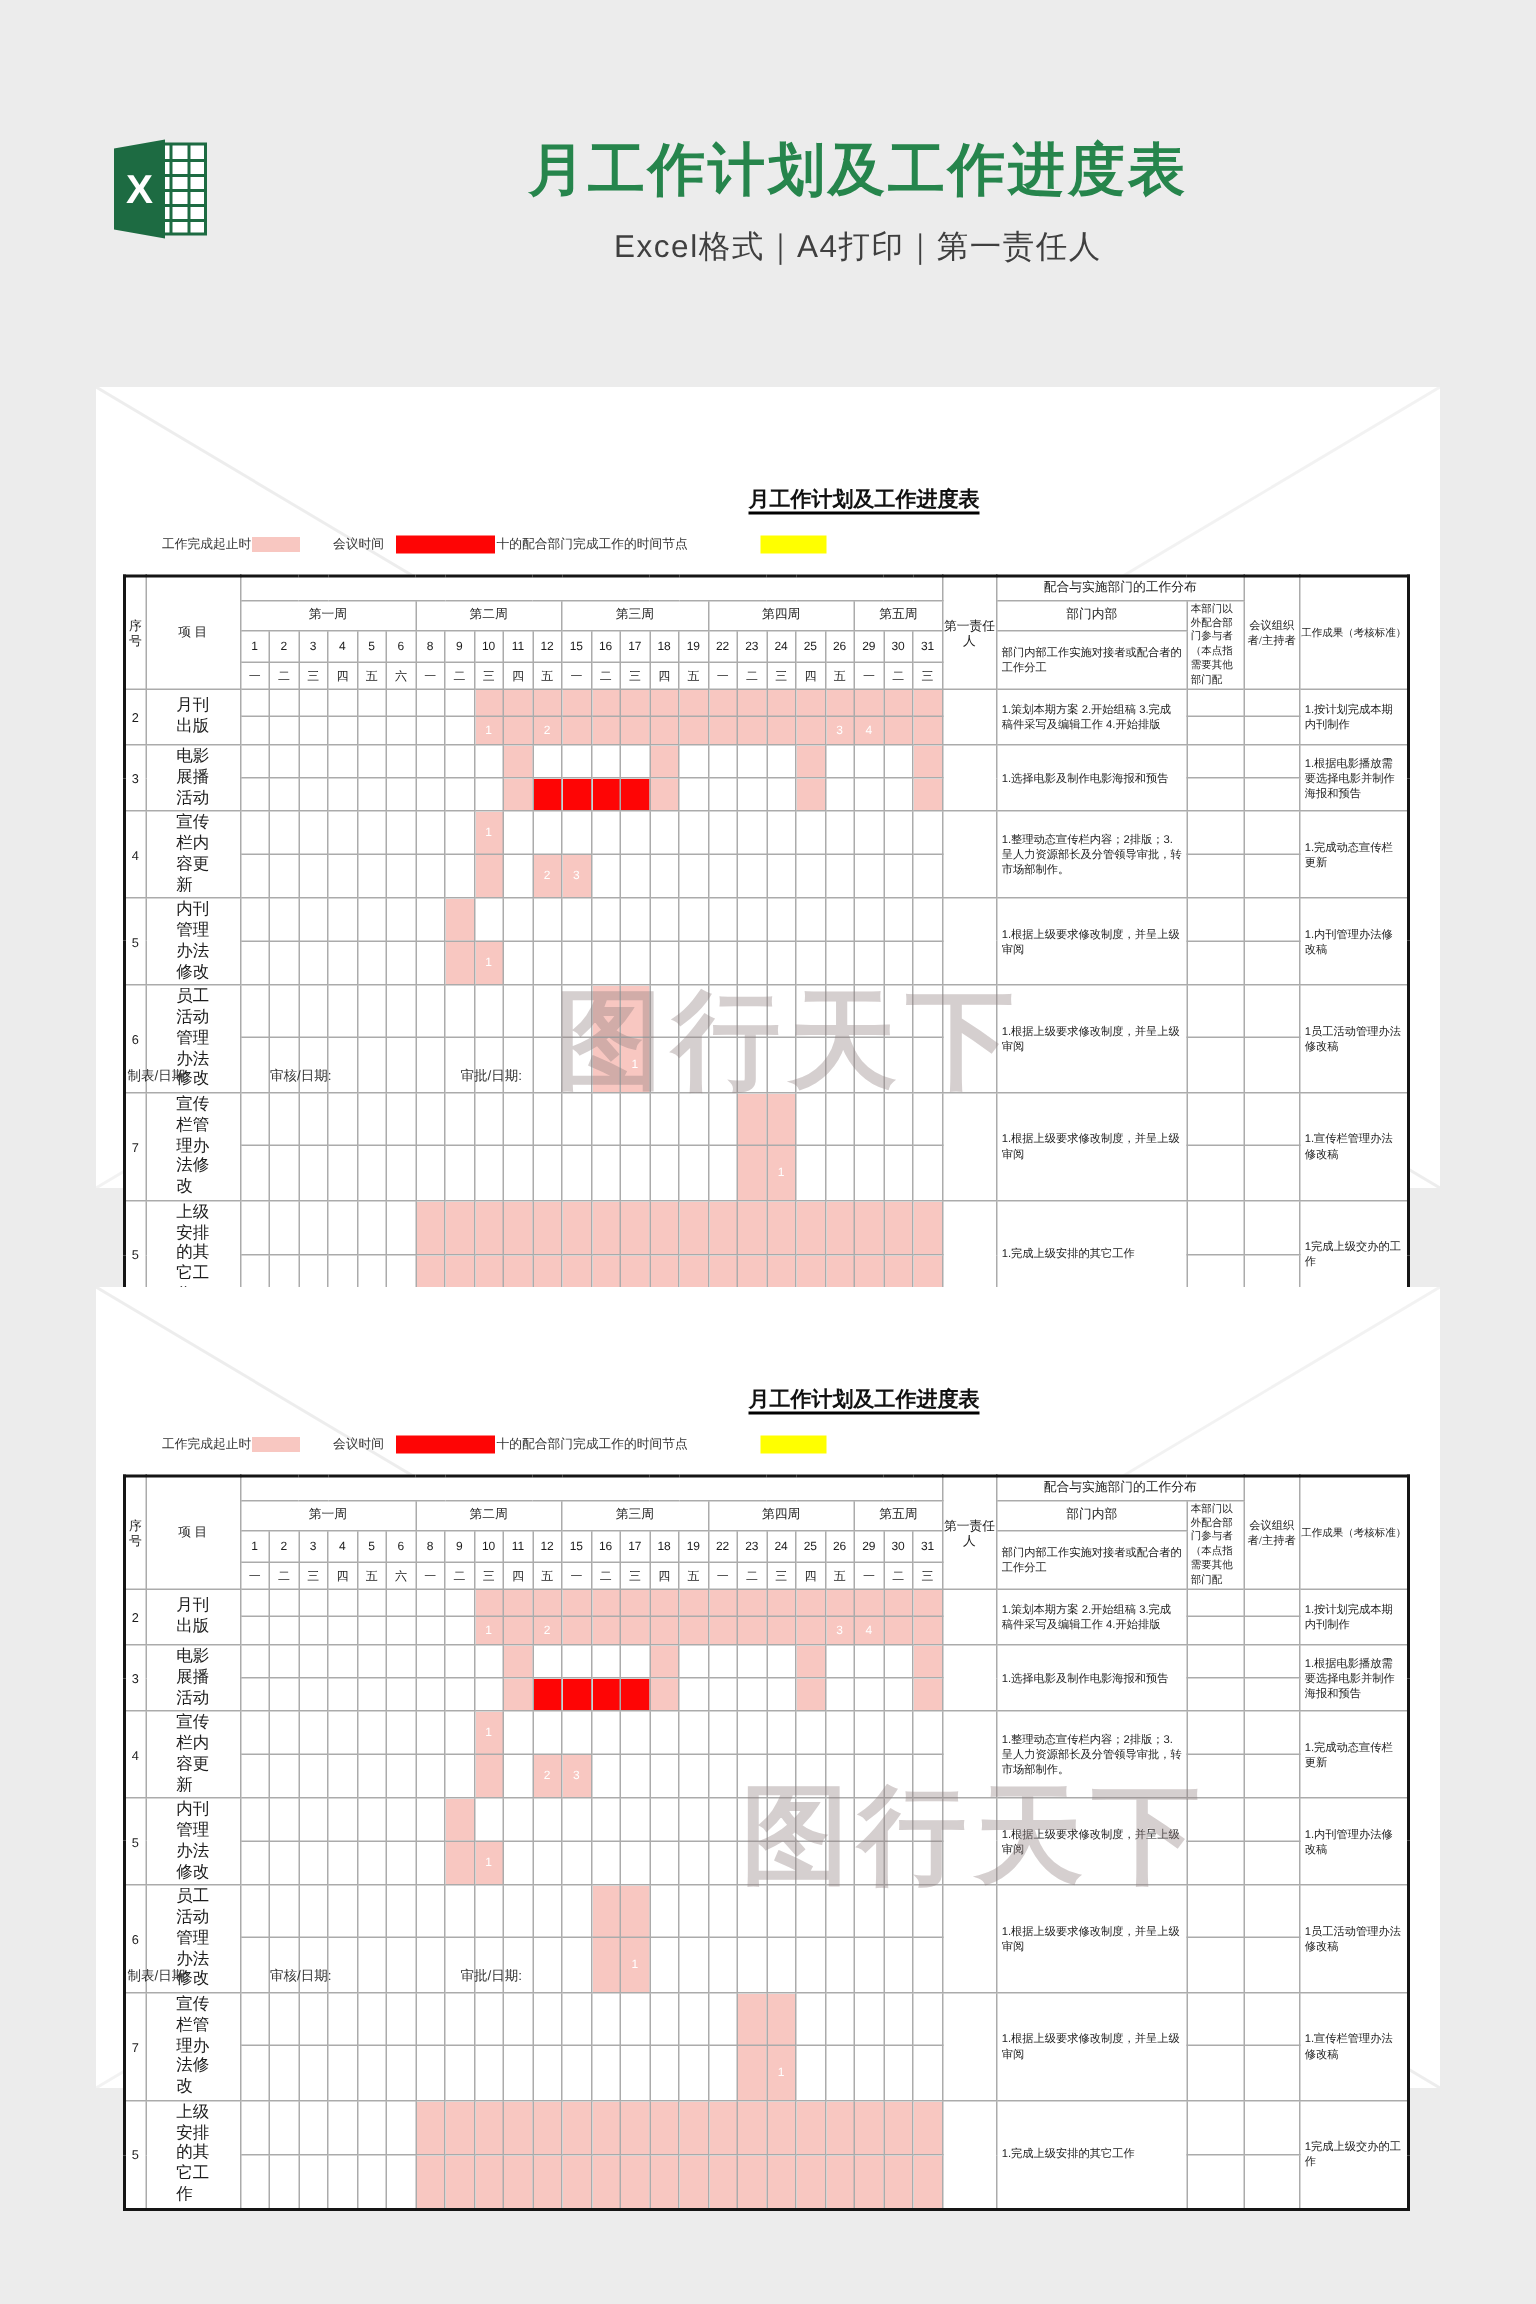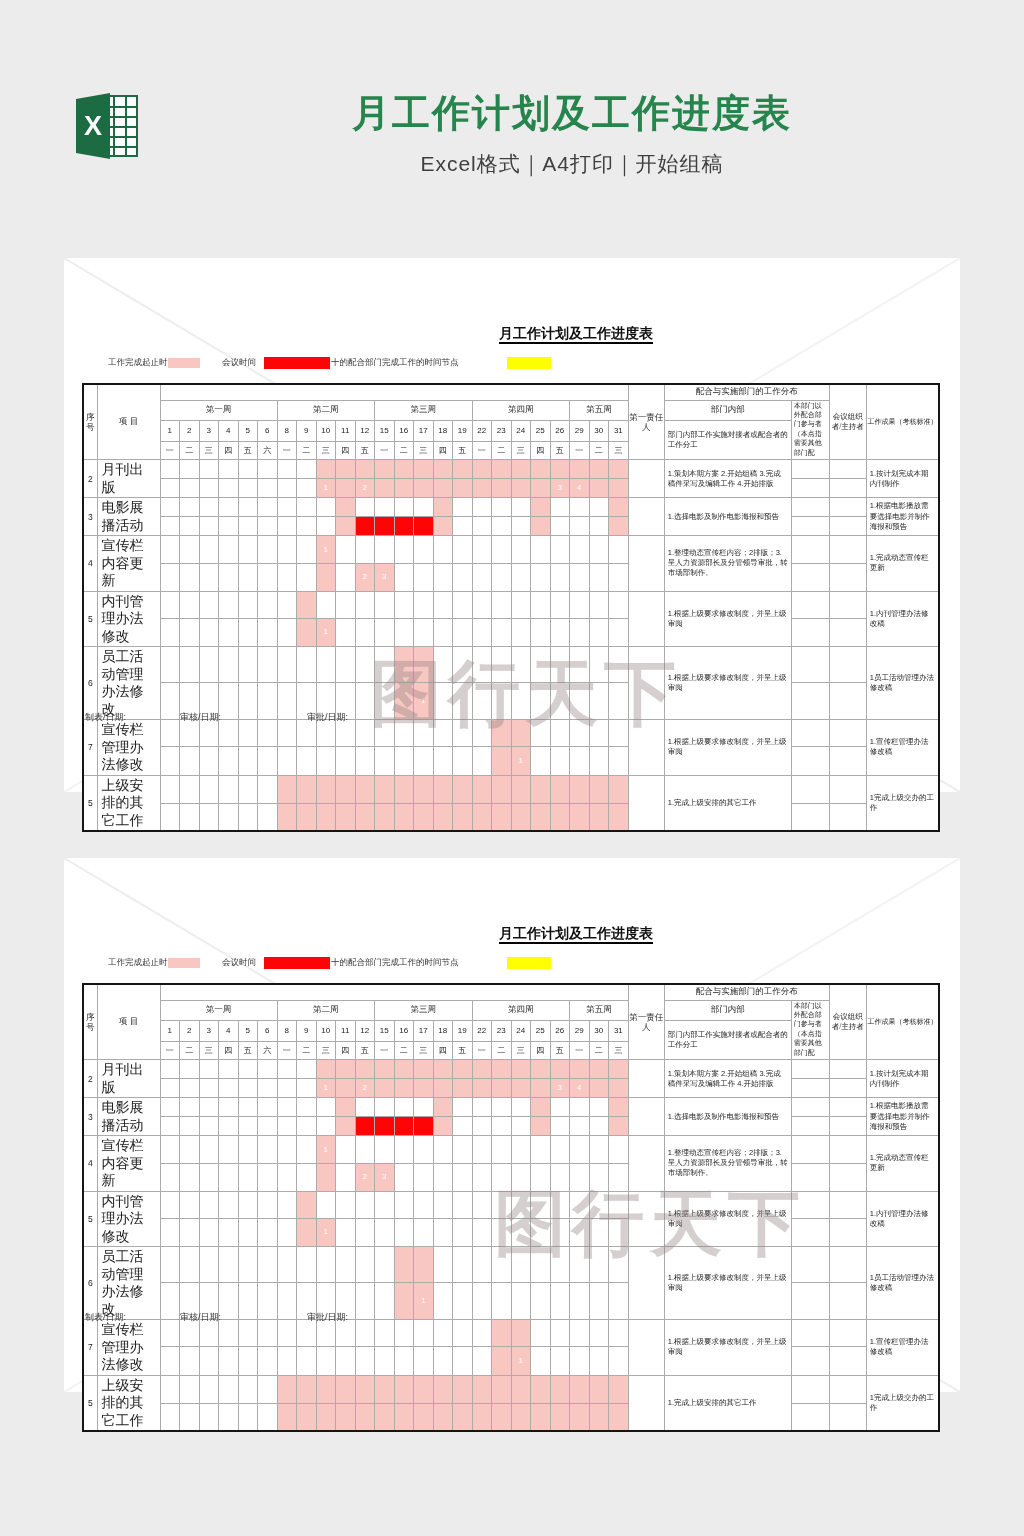--- a/index.html
+++ b/index.html
@@ -32,25 +32,25 @@
   .sw-pink{left:104px;top:4px;width:32px;height:10px;background:#f8c7c1;}
   .sw-red{left:200px;top:3px;width:66px;height:12px;background:#fe0505;}
   .sw-yellow{left:443px;top:3px;width:44px;height:12px;background:#ffff00;}
   .lg1{left:44px;} .lg2{left:158px;} .lg3{left:267px;text-align:center;}
   
   .tbl-wrap{position:absolute;left:18px;top:125px;}
   table{border-collapse:collapse;table-layout:fixed;width:856px;background:#fff;}
   td,th{border:1px solid #ababab;padding:0;font-weight:normal;overflow:hidden;
     vertical-align:middle;text-align:center;font-size:8px;color:#1c1c1c;}
   table{border:2px solid #151515;}
-  tr.hr1{height:16px;} tr.hr2{height:20px;font-family:Liberation Mono, monospace;} tr.hr3{height:17px;} tr.hr4{height:18px;}
+  tr.hr1{height:16px;} tr.hr2{height:20px;} tr.hr3{height:17px;} tr.hr4{height:18px;}
   tr.br{height:18px;}
   .wk{font-size:8.5px;}
   .seq{font-size:8.5px;}
-  .proj{font-size:14px;text-align:left;padding:1px 4px;line-height:1.25;}
+  .proj{font-size:11px;text-align:left;padding:1px 20px;line-height:1.25;}
   .txt{font-size:7.5px;text-align:left;padding:1px 3px;line-height:1.35;}
   .hseq{font-size:8.5px;line-height:1.2;}
   .hdesc{font-size:7.5px;text-align:left;padding:1px 3px;line-height:1.3;margin-top:15px;}
   .hout{font-size:7px;text-align:left;padding:1px 2px;line-height:1.35;}
   .hmeet{font-size:7.5px;line-height:1.3;font-family:Liberation Serif, serif;}
   .hres{font-size:7px;white-space:nowrap;}
   .g{font-size:8px;color:#fff;line-height:18px;}
   .g.pink{background:#f8c7c1;}
   .g.red{background:#fe0505;}
   
@@ -67,21 +67,21 @@
     <line x1="27" y1="25" x2="61" y2="25" stroke="#1d6b42" stroke-width="2"></line>
     <line x1="27" y1="35" x2="61" y2="35" stroke="#1d6b42" stroke-width="2"></line>
     <line x1="27" y1="45" x2="61" y2="45" stroke="#1d6b42" stroke-width="2"></line>
     <line x1="27" y1="55" x2="61" y2="55" stroke="#1d6b42" stroke-width="2"></line>
     <line x1="38" y1="4" x2="38" y2="64" stroke="#1d6b42" stroke-width="2"></line>
     <line x1="50" y1="4" x2="50" y2="64" stroke="#1d6b42" stroke-width="2"></line>
     <polygon points="0,7 34,1 34,67 0,61" fill="#1d6b42"></polygon>
     <text x="17" y="43" text-anchor="middle" font-size="27" font-weight="bold" fill="#ffffff" font-family="Liberation Sans, sans-serif">X</text>
   </svg>
   <div class="hd-title">月工作计划及工作进度表</div>
-  <div class="hd-sub">Excel格式｜A4打印｜开始组稿</div>
+  <div class="hd-sub">Excel格式｜A4打印｜第一责任人</div>
 </div>
 
 <div class="card" id="card1">
     <svg class="diag" width="896" height="534">
       <line x1="0" y1="0" x2="896" y2="534" stroke="rgba(0,0,0,0.07)" stroke-width="2"></line>
       <line x1="896" y1="0" x2="0" y2="534" stroke="rgba(0,0,0,0.05)" stroke-width="2"></line>
     </svg>
     <div class="sheet-title"><span>月工作计划及工作进度表</span></div>
     <div class="legend">
       <span class="lg1">工作完成起止时间</span>

